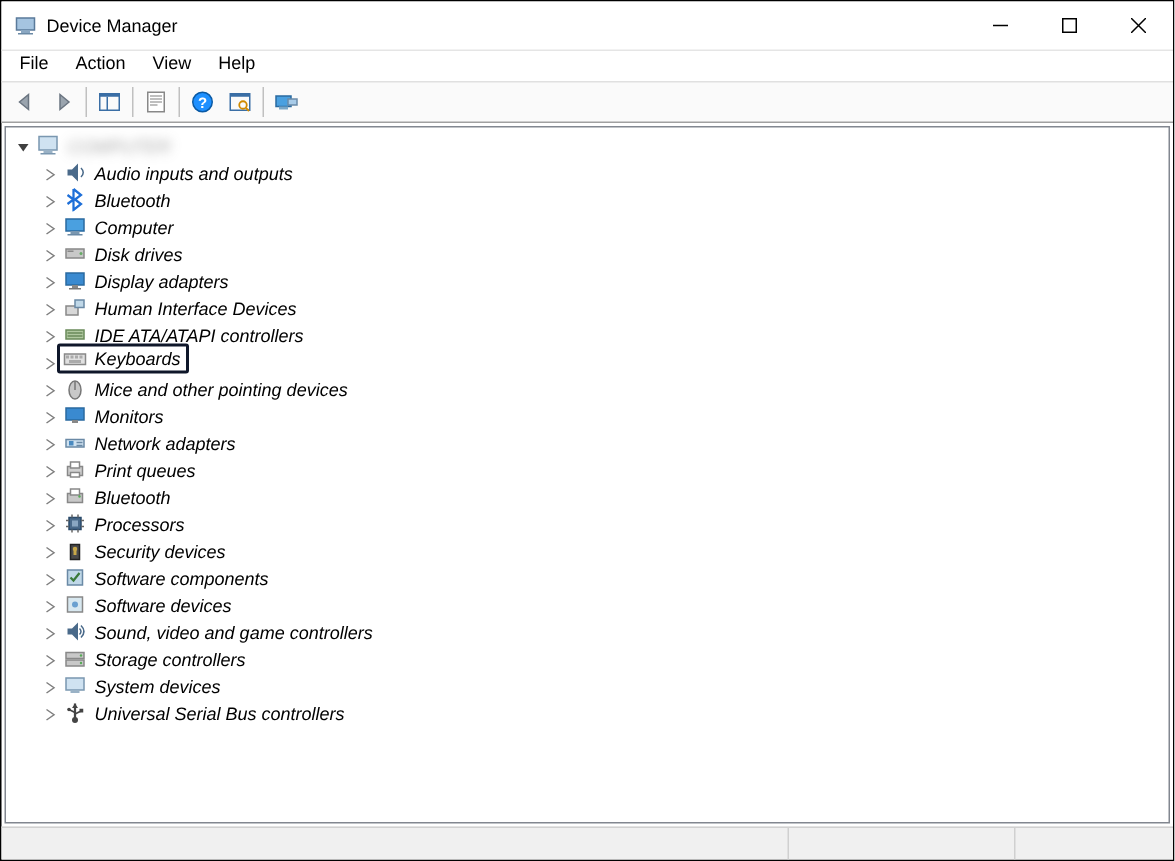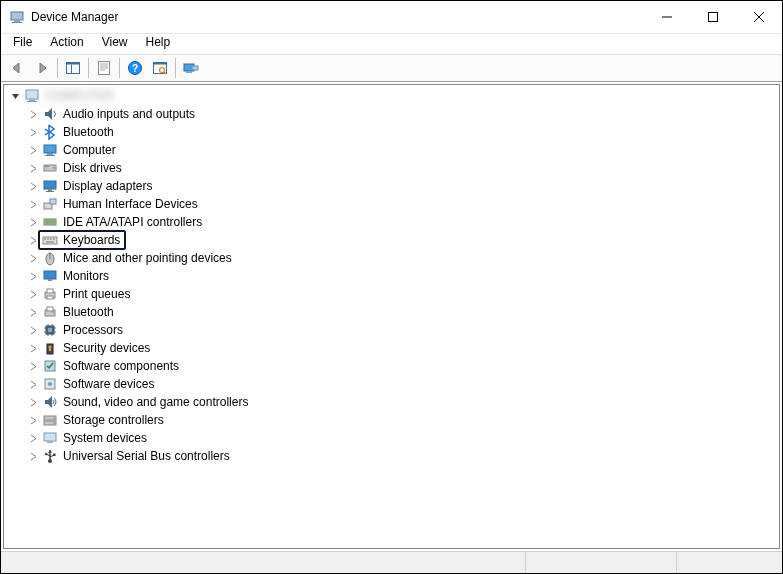--- a/index.html
+++ b/index.html
@@ -81,24 +81,25 @@
   .content {
     flex: 1;
     overflow: auto;
     border: 1px solid #828790;
     margin: 2px;
     background: #fff;
     padding: 2px 0;
   }
   .tree-row {
     display: flex;
-    align-items: center;
+    align-items: flex-end;
     height: 18px;
     white-space: nowrap;
     cursor: default;
+    font-style: italic;
   }
   .tree-row.root { padding-left: 4px; }
   .tree-row.child { padding-left: 22px; }
   .expander {
     width: 14px; height: 14px;
     display: flex; align-items: center; justify-content: center;
     font-size: 9px;
     color: #6b6b6b;
     margin-right: 0px;
   }
@@ -384,20 +385,33 @@
           <span class="node-label">Monitors</span>
         </div>
         <div class="tree-row child">
           <span class="expander">
             <svg width="9" height="9" viewBox="0 0 9 9">
               <path d="M2 1 L7 4.5 L2 8" fill="none" stroke="#808080" stroke-width="1"></path>
             </svg>
           </span>
           <span class="node-icon">
             <svg width="16" height="16" viewBox="0 0 16 16">
+              <use href="#network-icon"></use>
+            </svg>
+          </span>
+          <span class="node-label">Network adapters</span>
+        </div>
+        <div class="tree-row child">
+          <span class="expander">
+            <svg width="9" height="9" viewBox="0 0 9 9">
+              <path d="M2 1 L7 4.5 L2 8" fill="none" stroke="#808080" stroke-width="1"></path>
+            </svg>
+          </span>
+          <span class="node-icon">
+            <svg width="16" height="16" viewBox="0 0 16 16">
               <use href="#printqueue-icon"></use>
             </svg>
           </span>
           <span class="node-label">Print queues</span>
         </div>
         <div class="tree-row child">
           <span class="expander">
             <svg width="9" height="9" viewBox="0 0 9 9">
               <path d="M2 1 L7 4.5 L2 8" fill="none" stroke="#808080" stroke-width="1"></path>
             </svg>

